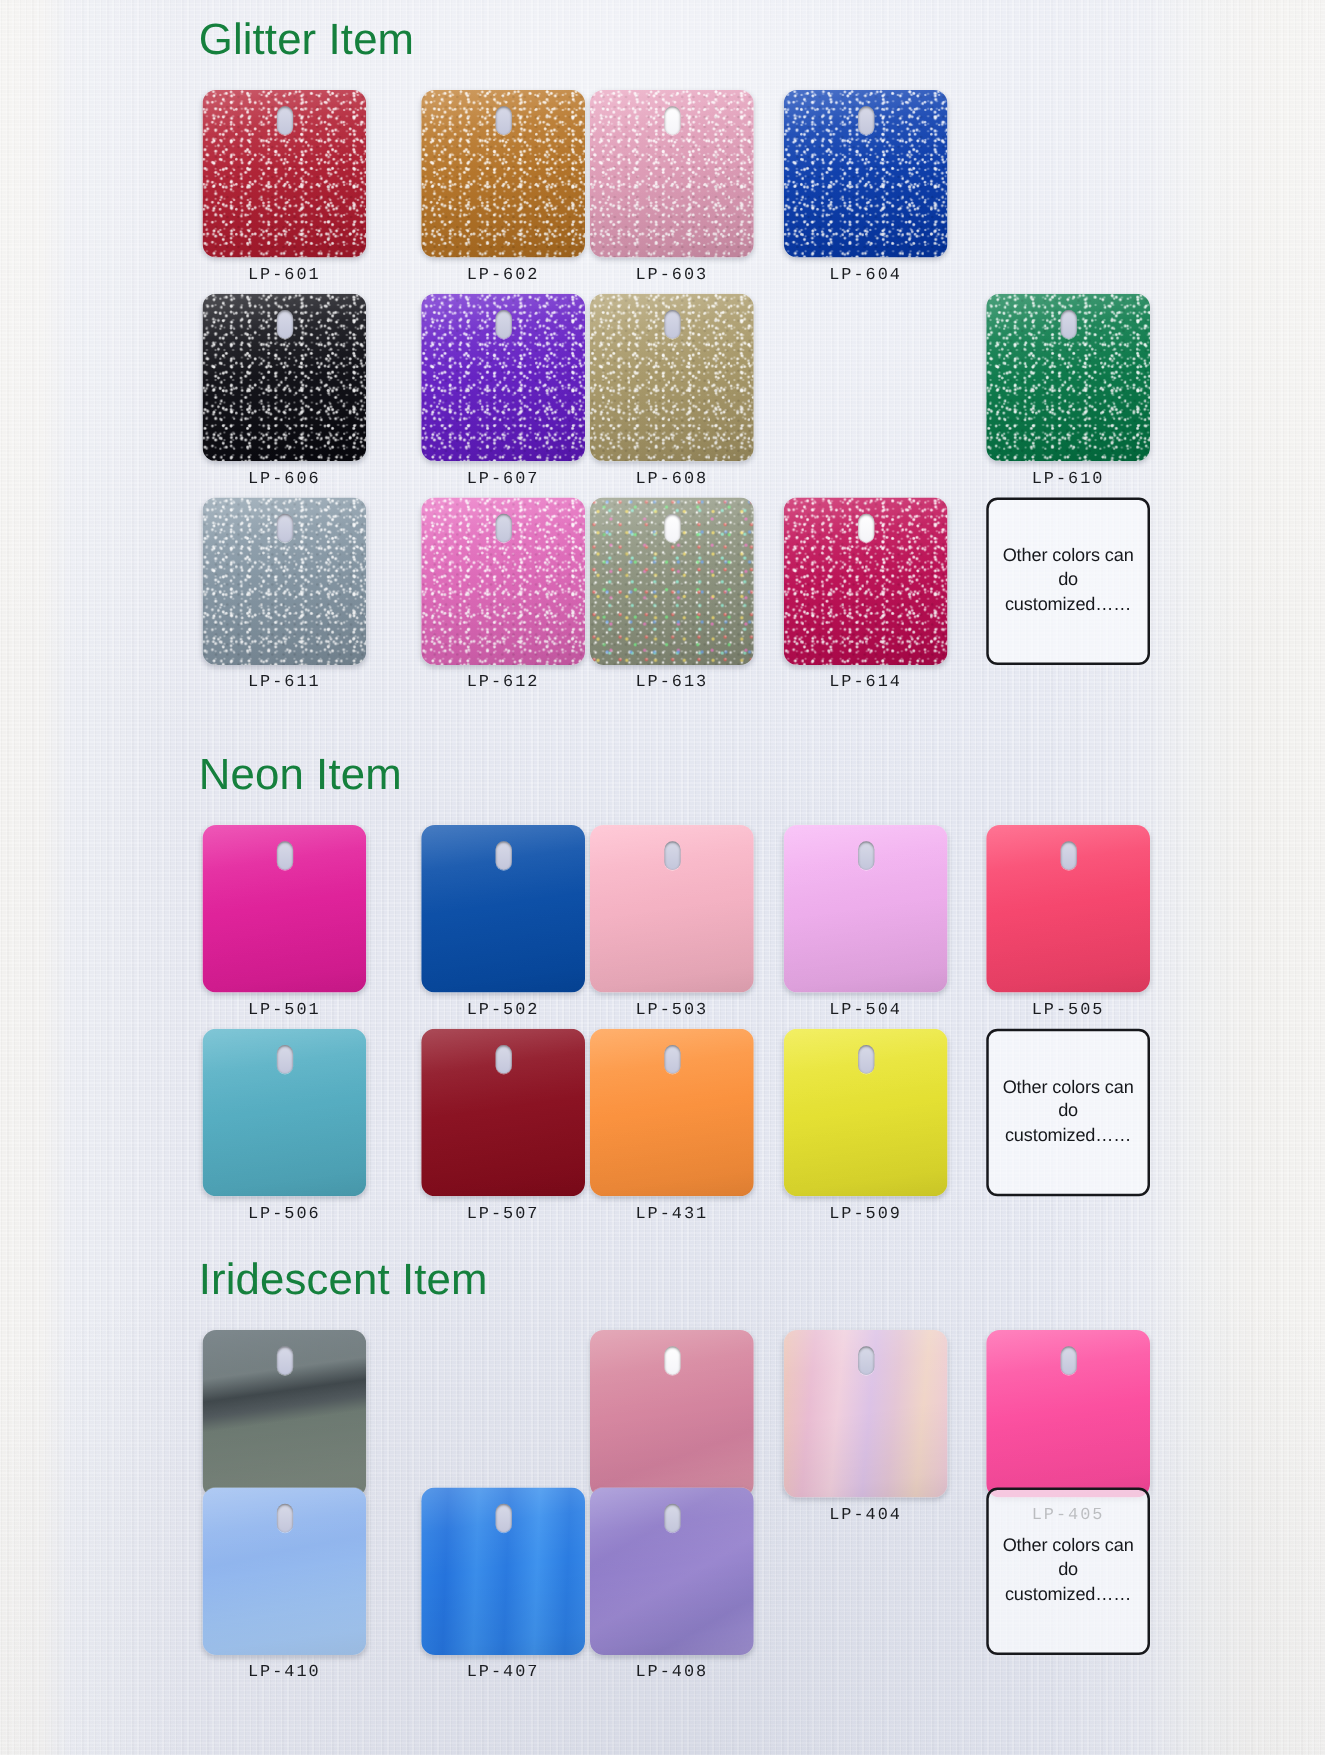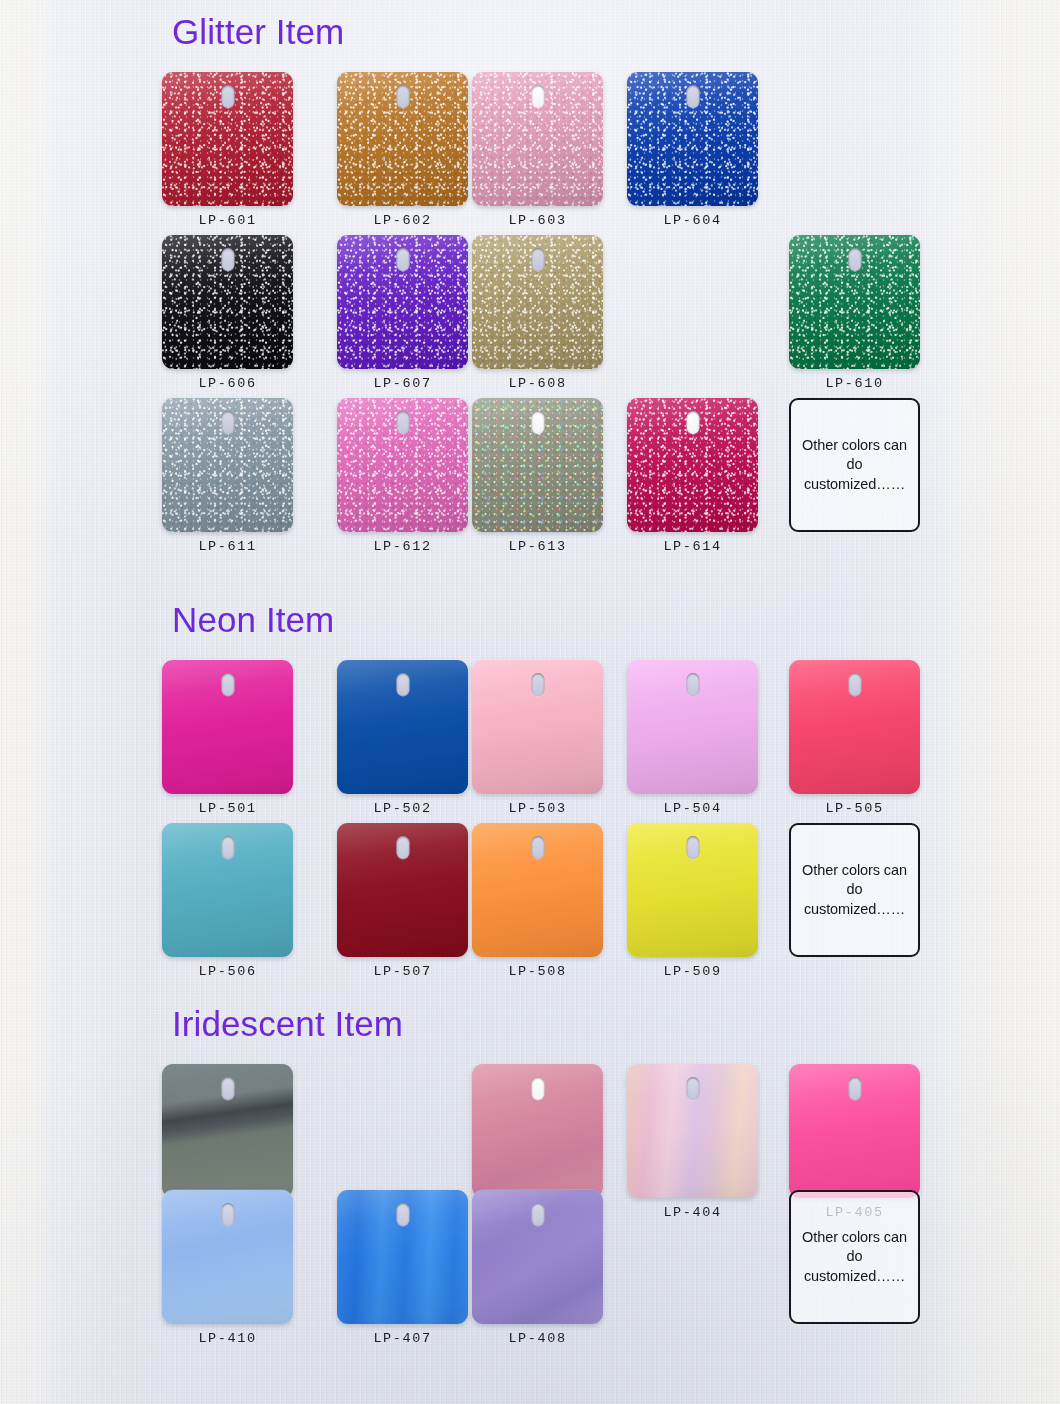--- a/index.html
+++ b/index.html
@@ -31,22 +31,22 @@
     position:absolute;inset:0;
     background:
       radial-gradient(125% 70% at 48% 6%, rgba(255,255,255,.55), rgba(255,255,255,0) 60%),
       radial-gradient(110% 55% at 52% 100%, rgba(150,155,175,.16), rgba(255,255,255,0) 62%);
   }
 
   #page{position:absolute;inset:0;}
 
   .section{position:absolute;left:0;width:1060px;}
   .section-title{
-    position:absolute;left:172px;top:0;
-    font-size:35px;color:#6d28d9;letter-spacing:.1px;
+    position:absolute;left:159px;top:0;
+    font-size:35px;color:#15803d;letter-spacing:.1px;
     font-weight:400;line-height:1;white-space:nowrap;
   }
 
   .grid{position:absolute;left:162px;top:0;width:770px;}
   .row{position:relative;height:165px;}
   .cell{position:absolute;top:0;width:131px;}
   .cell.c0{left:0;}   .cell.c1{left:155px;margin-left:20px;}  .cell.c2{left:310px;}
   .cell.c3{left:465px;} .cell.c4{left:627px;}
 
   
@@ -324,21 +324,21 @@
               <div class="hole" style="background: linear-gradient(rgb(216, 218, 232), rgb(195, 198, 219));"></div>
             </div>
             <div class="label">LP-507</div>
           </div>
           <div class="cell c2">
             <div class="chip">
               <div class="base" style="background: linear-gradient(170deg, rgb(255, 157, 74) 0%, rgb(251, 147, 64) 42%, rgb(241, 137, 54) 100%);"></div>
               <div class="gloss"></div>
               <div class="hole" style="background: linear-gradient(rgb(216, 218, 232), rgb(195, 198, 219));"></div>
             </div>
-            <div class="label">LP-508</div>
+            <div class="label">LP-431</div>
           </div>
           <div class="cell c3">
             <div class="chip">
               <div class="base" style="background: linear-gradient(170deg, rgb(239, 235, 62) 0%, rgb(229, 225, 52) 42%, rgb(219, 215, 42) 100%);"></div>
               <div class="gloss"></div>
               <div class="hole" style="background: linear-gradient(rgb(216, 218, 232), rgb(195, 198, 219));"></div>
             </div>
             <div class="label">LP-509</div>
           </div>
           <div class="cell c4">

